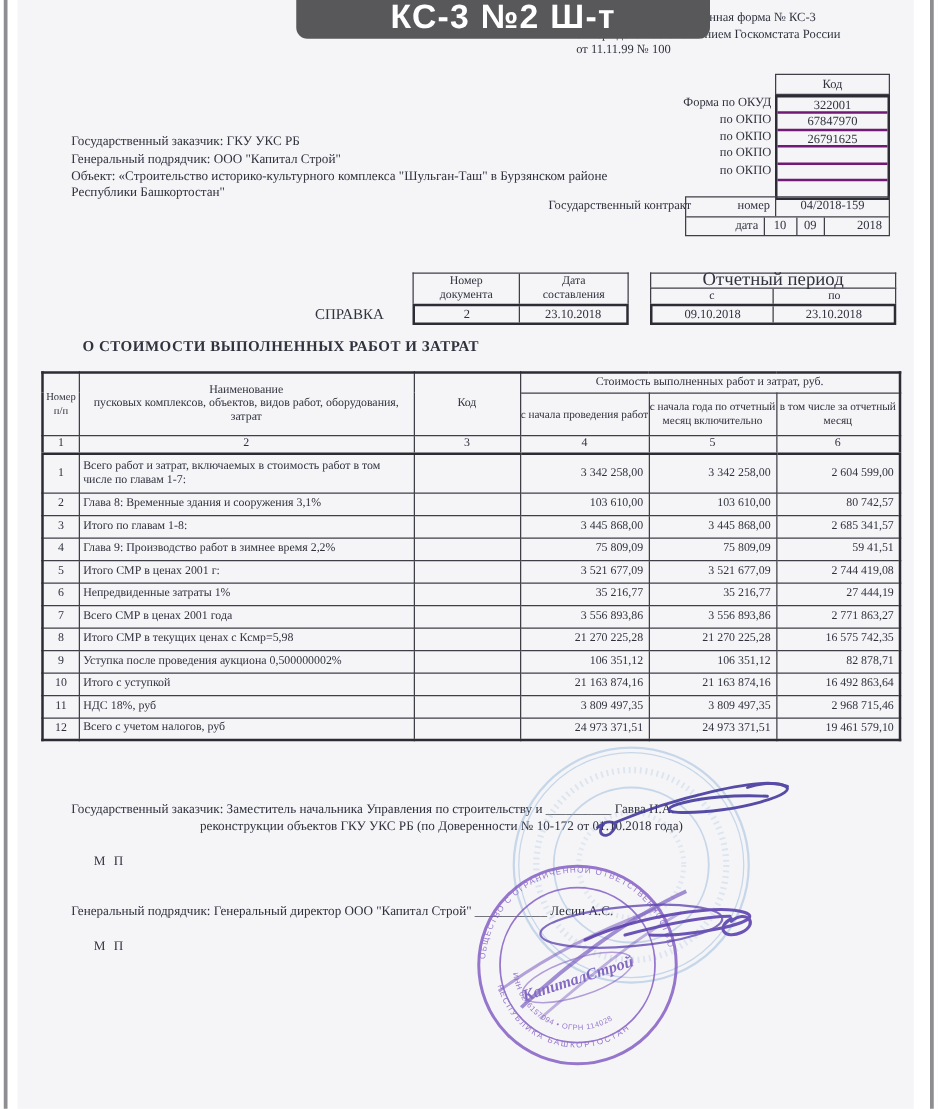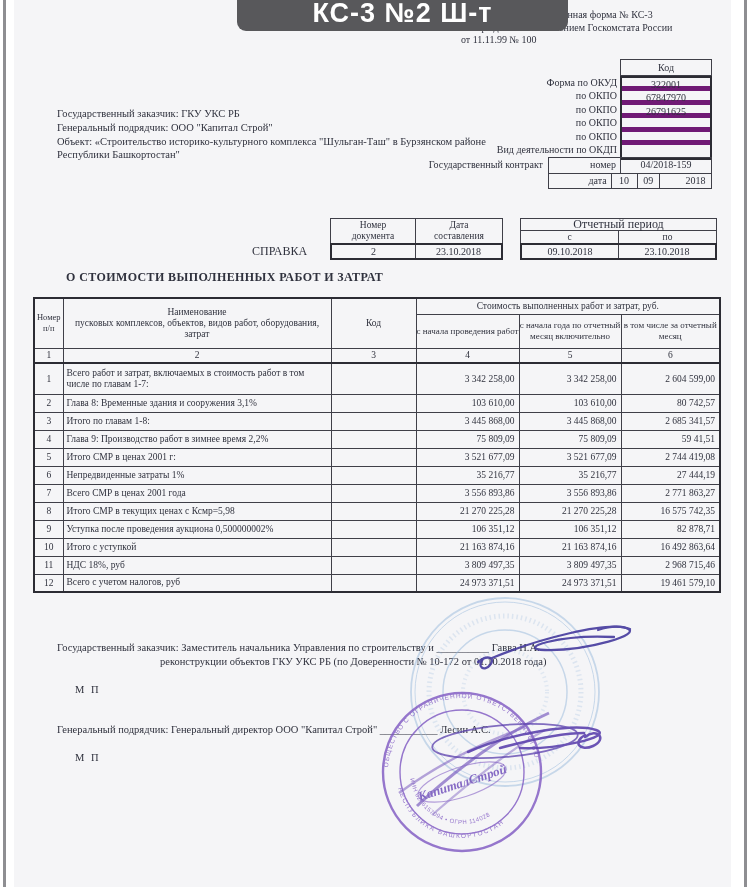--- a/index.html
+++ b/index.html
@@ -18,48 +18,48 @@
   
   .form-meta { position:absolute; left:461px; top:9px; font-size:10px; line-height:12.5px; z-index:1; }
   .form-meta .l1 { margin-left:48px; }
 
   .parties { position:absolute; left:57px; top:96px; width:440px; font-size:10.5px; line-height:13.8px;margin-top:11px; }
 
   
   .kod-head { position:absolute; left:620px; top:59px; width:92px; height:17px;
               border:1px solid #3f3f48; text-align:center; font-size:10px; line-height:15px; }
   .kod-box { position:absolute; left:620px; top:76px; width:92px; border:2px solid #2c2c34; }
-  .kod-box .krow { height:13.4px; border-bottom:5px solid #701a75; text-align:center;
+  .kod-box .krow { height:13.4px; border-bottom:2px solid #701a75; text-align:center;
                    font-size:10px; line-height:13px; }
   .kod-box .krow:last-child { border-bottom:none; }
   .kod-labels { position:absolute; right:133px; top:76px; width:260px; text-align:right;
                 font-size:10px; }
   .kod-labels div { height:13.4px; line-height:13.4px; }
-  .contract-label { position:absolute; right:207px; top:159px; width:250px; text-align:right; font-size:10px; }
+  .contract-label { position:absolute; right:197px; top:159px; width:250px; text-align:right; font-size:10px; }
   .contract-box { position:absolute; left:548px; top:157px; width:164px; border:1px solid #3f3f48; }
   .contract-box .crow { display:flex; height:15px; font-size:10px; line-height:14px; }
   .contract-box .crow + .crow { border-top:1px solid #3f3f48; }
   .contract-box .clab { width:72px; text-align:right; padding-right:4px; border-right:1px solid #3f3f48; }
   .contract-box .cval { flex:1; text-align:center; }
   .contract-box .cd { border-right:1px solid #3f3f48; text-align:center; }
   .cd.d1{width:30px;} .cd.d2{width:26px;} .cd.d3{width:36px; border-right:none;margin-left:20px;}
 
   
   .spravka-title { position:absolute; left:252px; top:244px; font-size:12px; font-weight:normal; }
   .boxA { position:absolute; left:330px; top:218px; width:173px; }
   .boxA .hdr { display:flex; border:1px solid #3f3f48; border-bottom:none; height:25px;
                font-size:9.5px; line-height:11px; text-align:center; }
   .boxA .hdr .c1 { width:85px; border-right:1px solid #3f3f48; padding-top:1px; }
   .boxA .hdr .c2 { flex:1; padding-top:1px; }
   .boxA .val { display:flex; border:2px solid #2c2c34; height:17px; font-size:10px; line-height:13px; text-align:center; }
   .boxA .val .c1 { width:84px; border-right:1px solid #3f3f48; }
   .boxA .val .c2 { flex:1; }
   .boxB { position:absolute; left:520px; top:218px; width:197px; }
   .boxB .t { border:1px solid #3f3f48; border-bottom:none; height:12px; text-align:center;
-             font-size:12px; line-height:11px; }
+             font-size:15px; line-height:11px; }
   .boxB .sp { display:flex; border:1px solid #3f3f48; border-bottom:none; height:13px;
               font-size:9.5px; line-height:12px; text-align:center; }
   .boxB .sp .c1 { width:98px; border-right:1px solid #3f3f48; }
   .boxB .sp .c2 { flex:1; }
   .boxB .val { display:flex; border:2px solid #2c2c34; height:17px; font-size:10px; line-height:13px; text-align:center; }
   .boxB .val .c1 { width:97px; border-right:1px solid #3f3f48; }
   .boxB .val .c2 { flex:1; }
 
   .doc-title { position:absolute; left:66px; top:270px; font-size:12px; font-weight:bold; letter-spacing:.4px; }
 
@@ -114,21 +114,20 @@
   <div>Республики Башкортостан"</div>
 </div>
 
 <div class="kod-head">Код</div>
 <div class="kod-labels">
   <div>Форма по ОКУД</div>
   <div>по ОКПО</div>
   <div>по ОКПО</div>
   <div>по ОКПО</div>
   <div>по ОКПО</div>
-  <div>Вид деятельности по ОКДП</div>
 </div>
 <div class="kod-box">
   <div class="krow">322001</div>
   <div class="krow">67847970</div>
   <div class="krow">26791625</div>
   <div class="krow"></div>
   <div class="krow"></div>
   <div class="krow"></div>
 </div>
 

